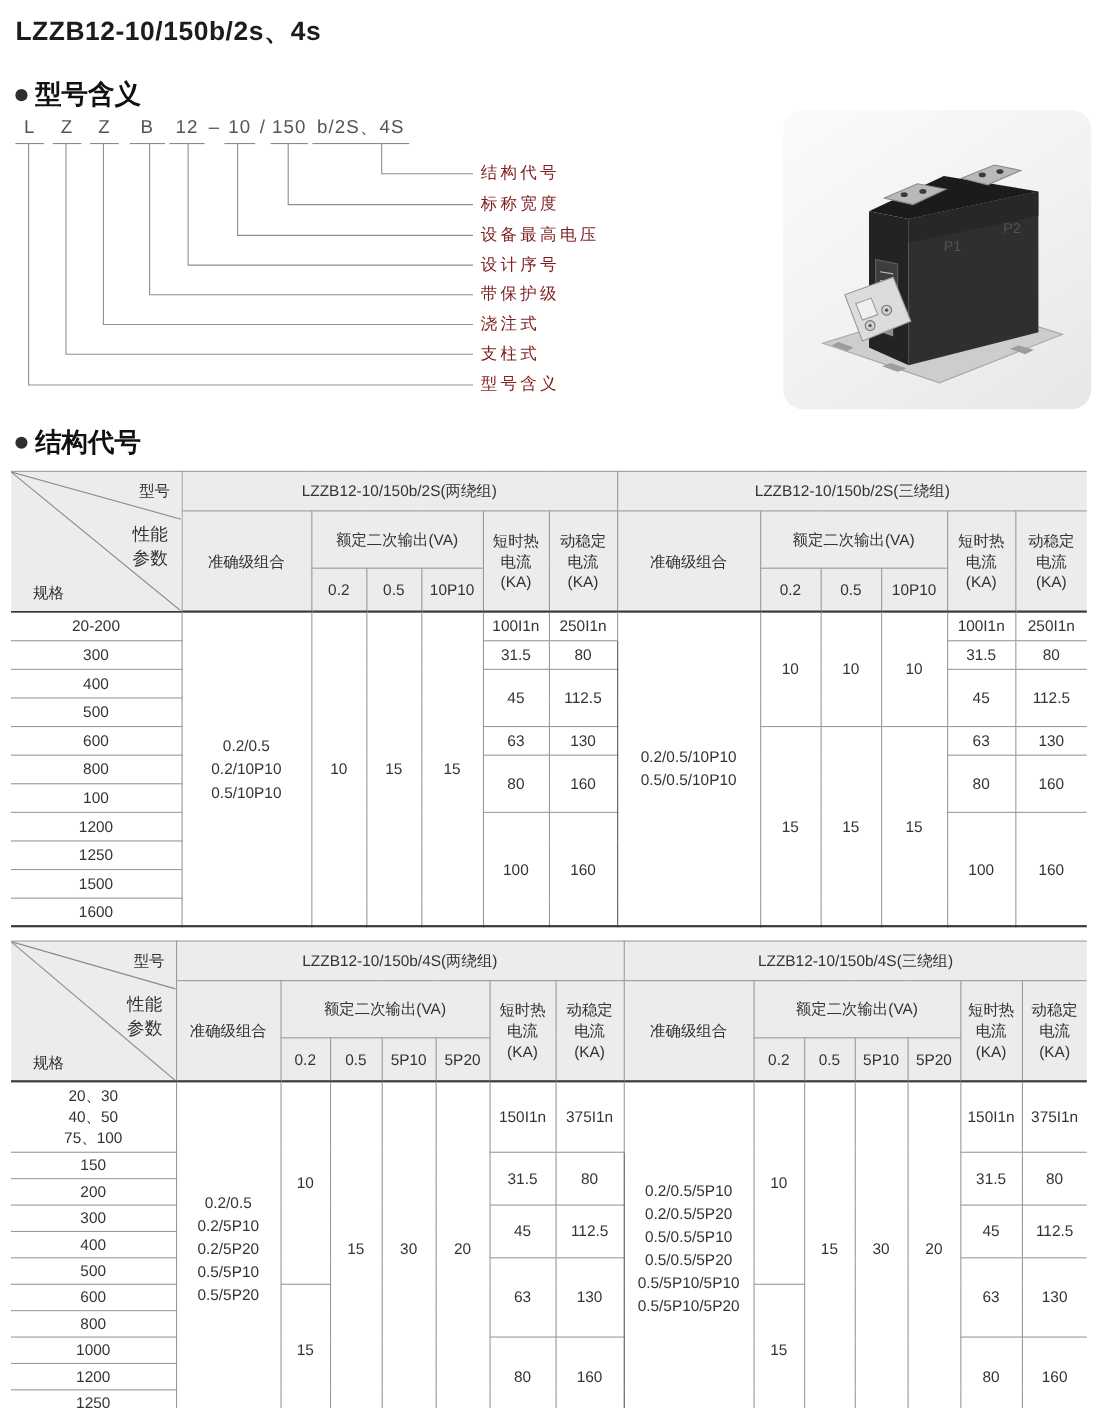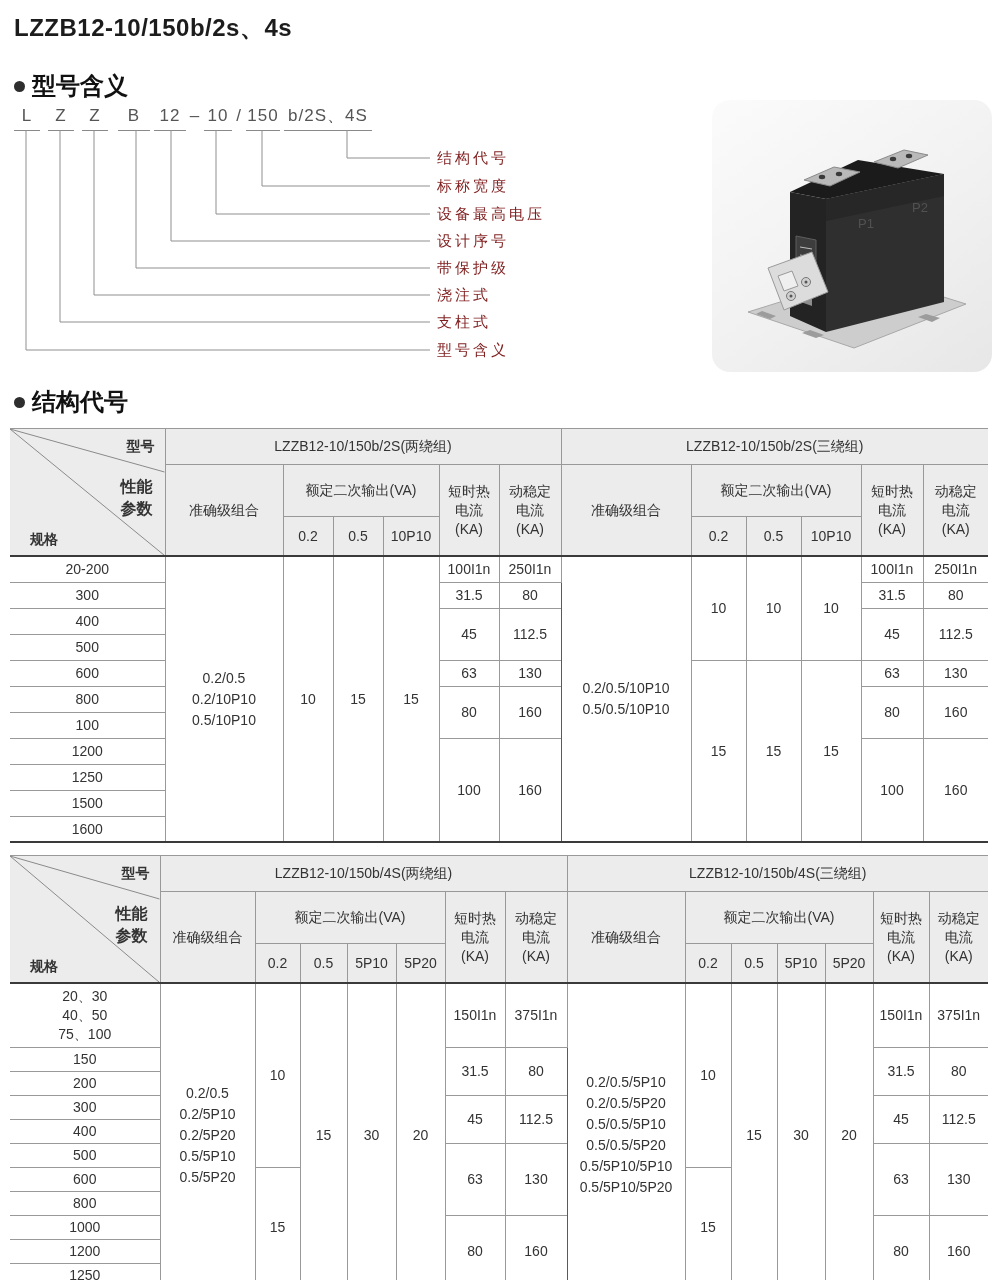--- a/index.html
+++ b/index.html
@@ -34,21 +34,21 @@
      padding:0 2px;white-space:pre-line;line-height:1.35;color:#333;}
   td.c0{border-left:none;} td.re{border-right:none;}
   td.hd{background:#ececec;font-weight:normal;}
   td.sl{border-left:1.6px solid #5a5a5a;margin-left:17px;}
   td.hb{border-bottom:2px solid #3a3a3a;}
   td.acc{line-height:1.5;}
   tr.h1{height:36px;} tr.h2{height:30px;} tr.h3{height:40px;}
   .t1 tr.b{height:26px;} .t2 tr.b{height:24px;} .t2 tr.b0{height:64px;}
 
   
-  td.corner{position:relative;padding:16px;font-weight:bold;}
+  td.corner{position:relative;padding:16px;}
   .csvg{position:absolute;left:0;top:0;width:100%;height:100%;}
   .csvg line{stroke:#8a8a8a;stroke-width:1;}
   .c-model{position:absolute;top:8px;right:10px;font-size:14px;}
   .c-perf{position:absolute;top:47px;right:12px;font-size:16px;white-space:pre-line;text-align:right;}
   .c-spec{position:absolute;bottom:7px;left:20px;font-size:14px;}
 </style>
 </head>
 <body>
 
 <div class="page">

